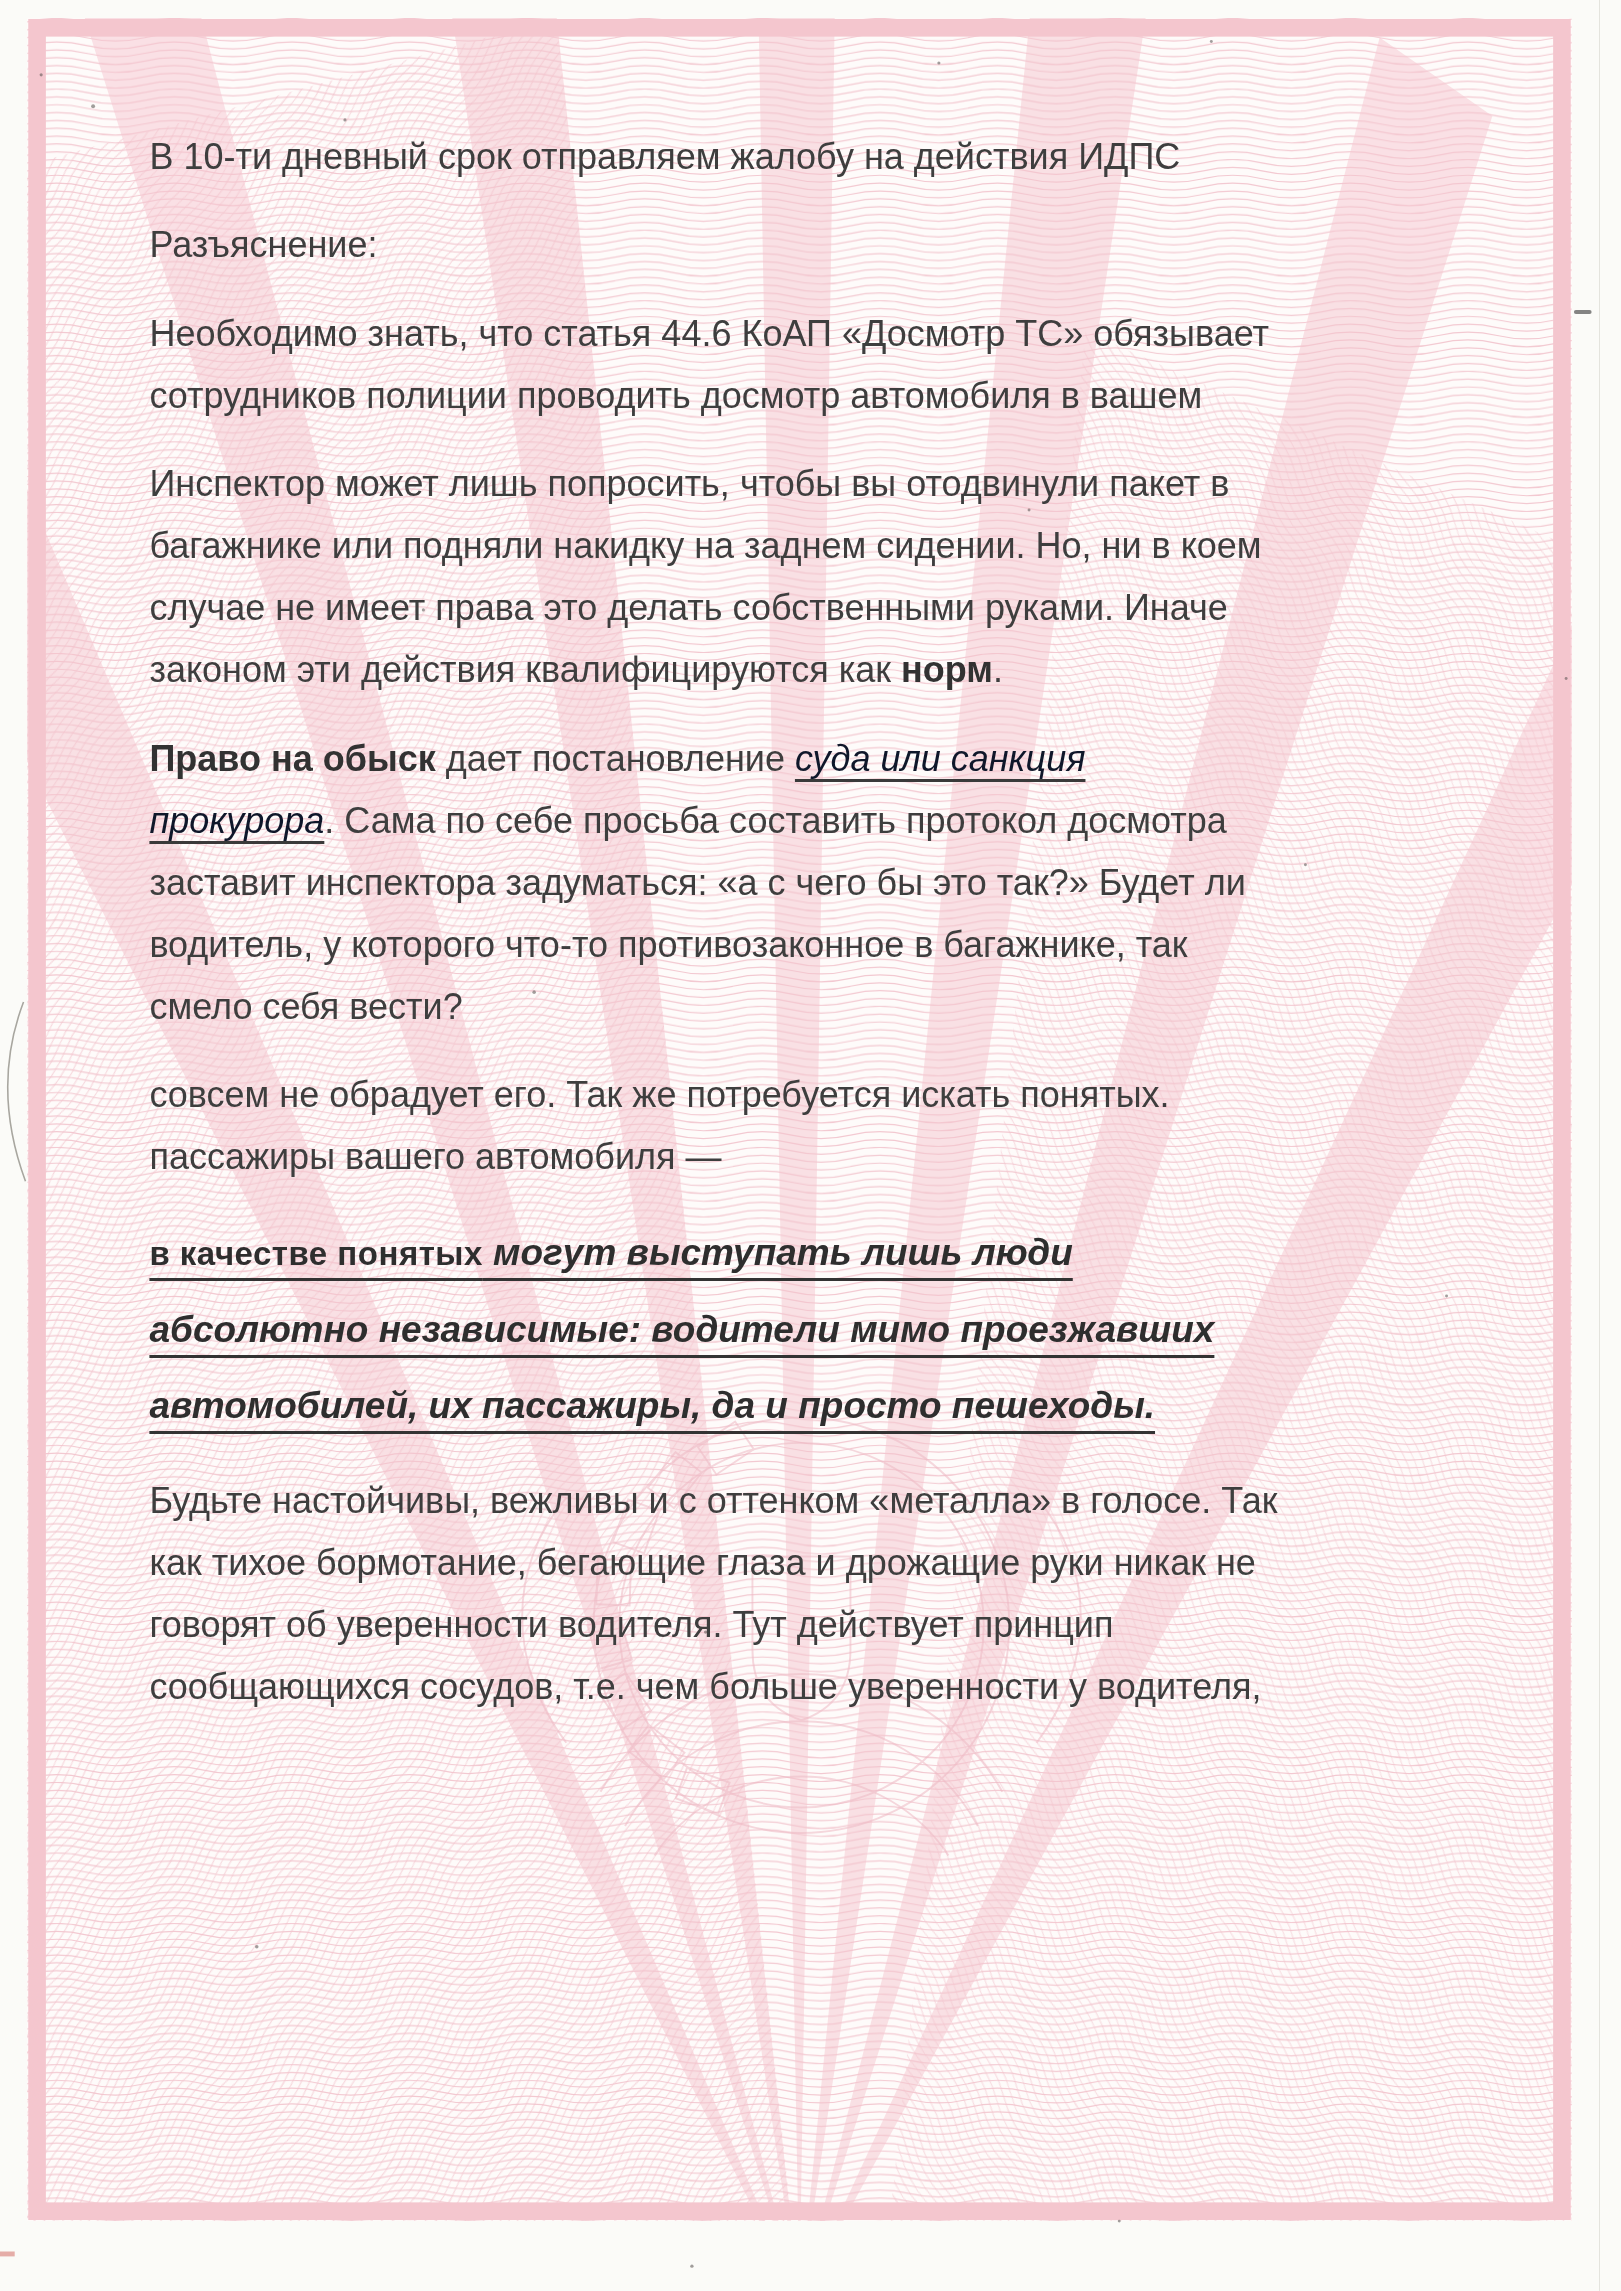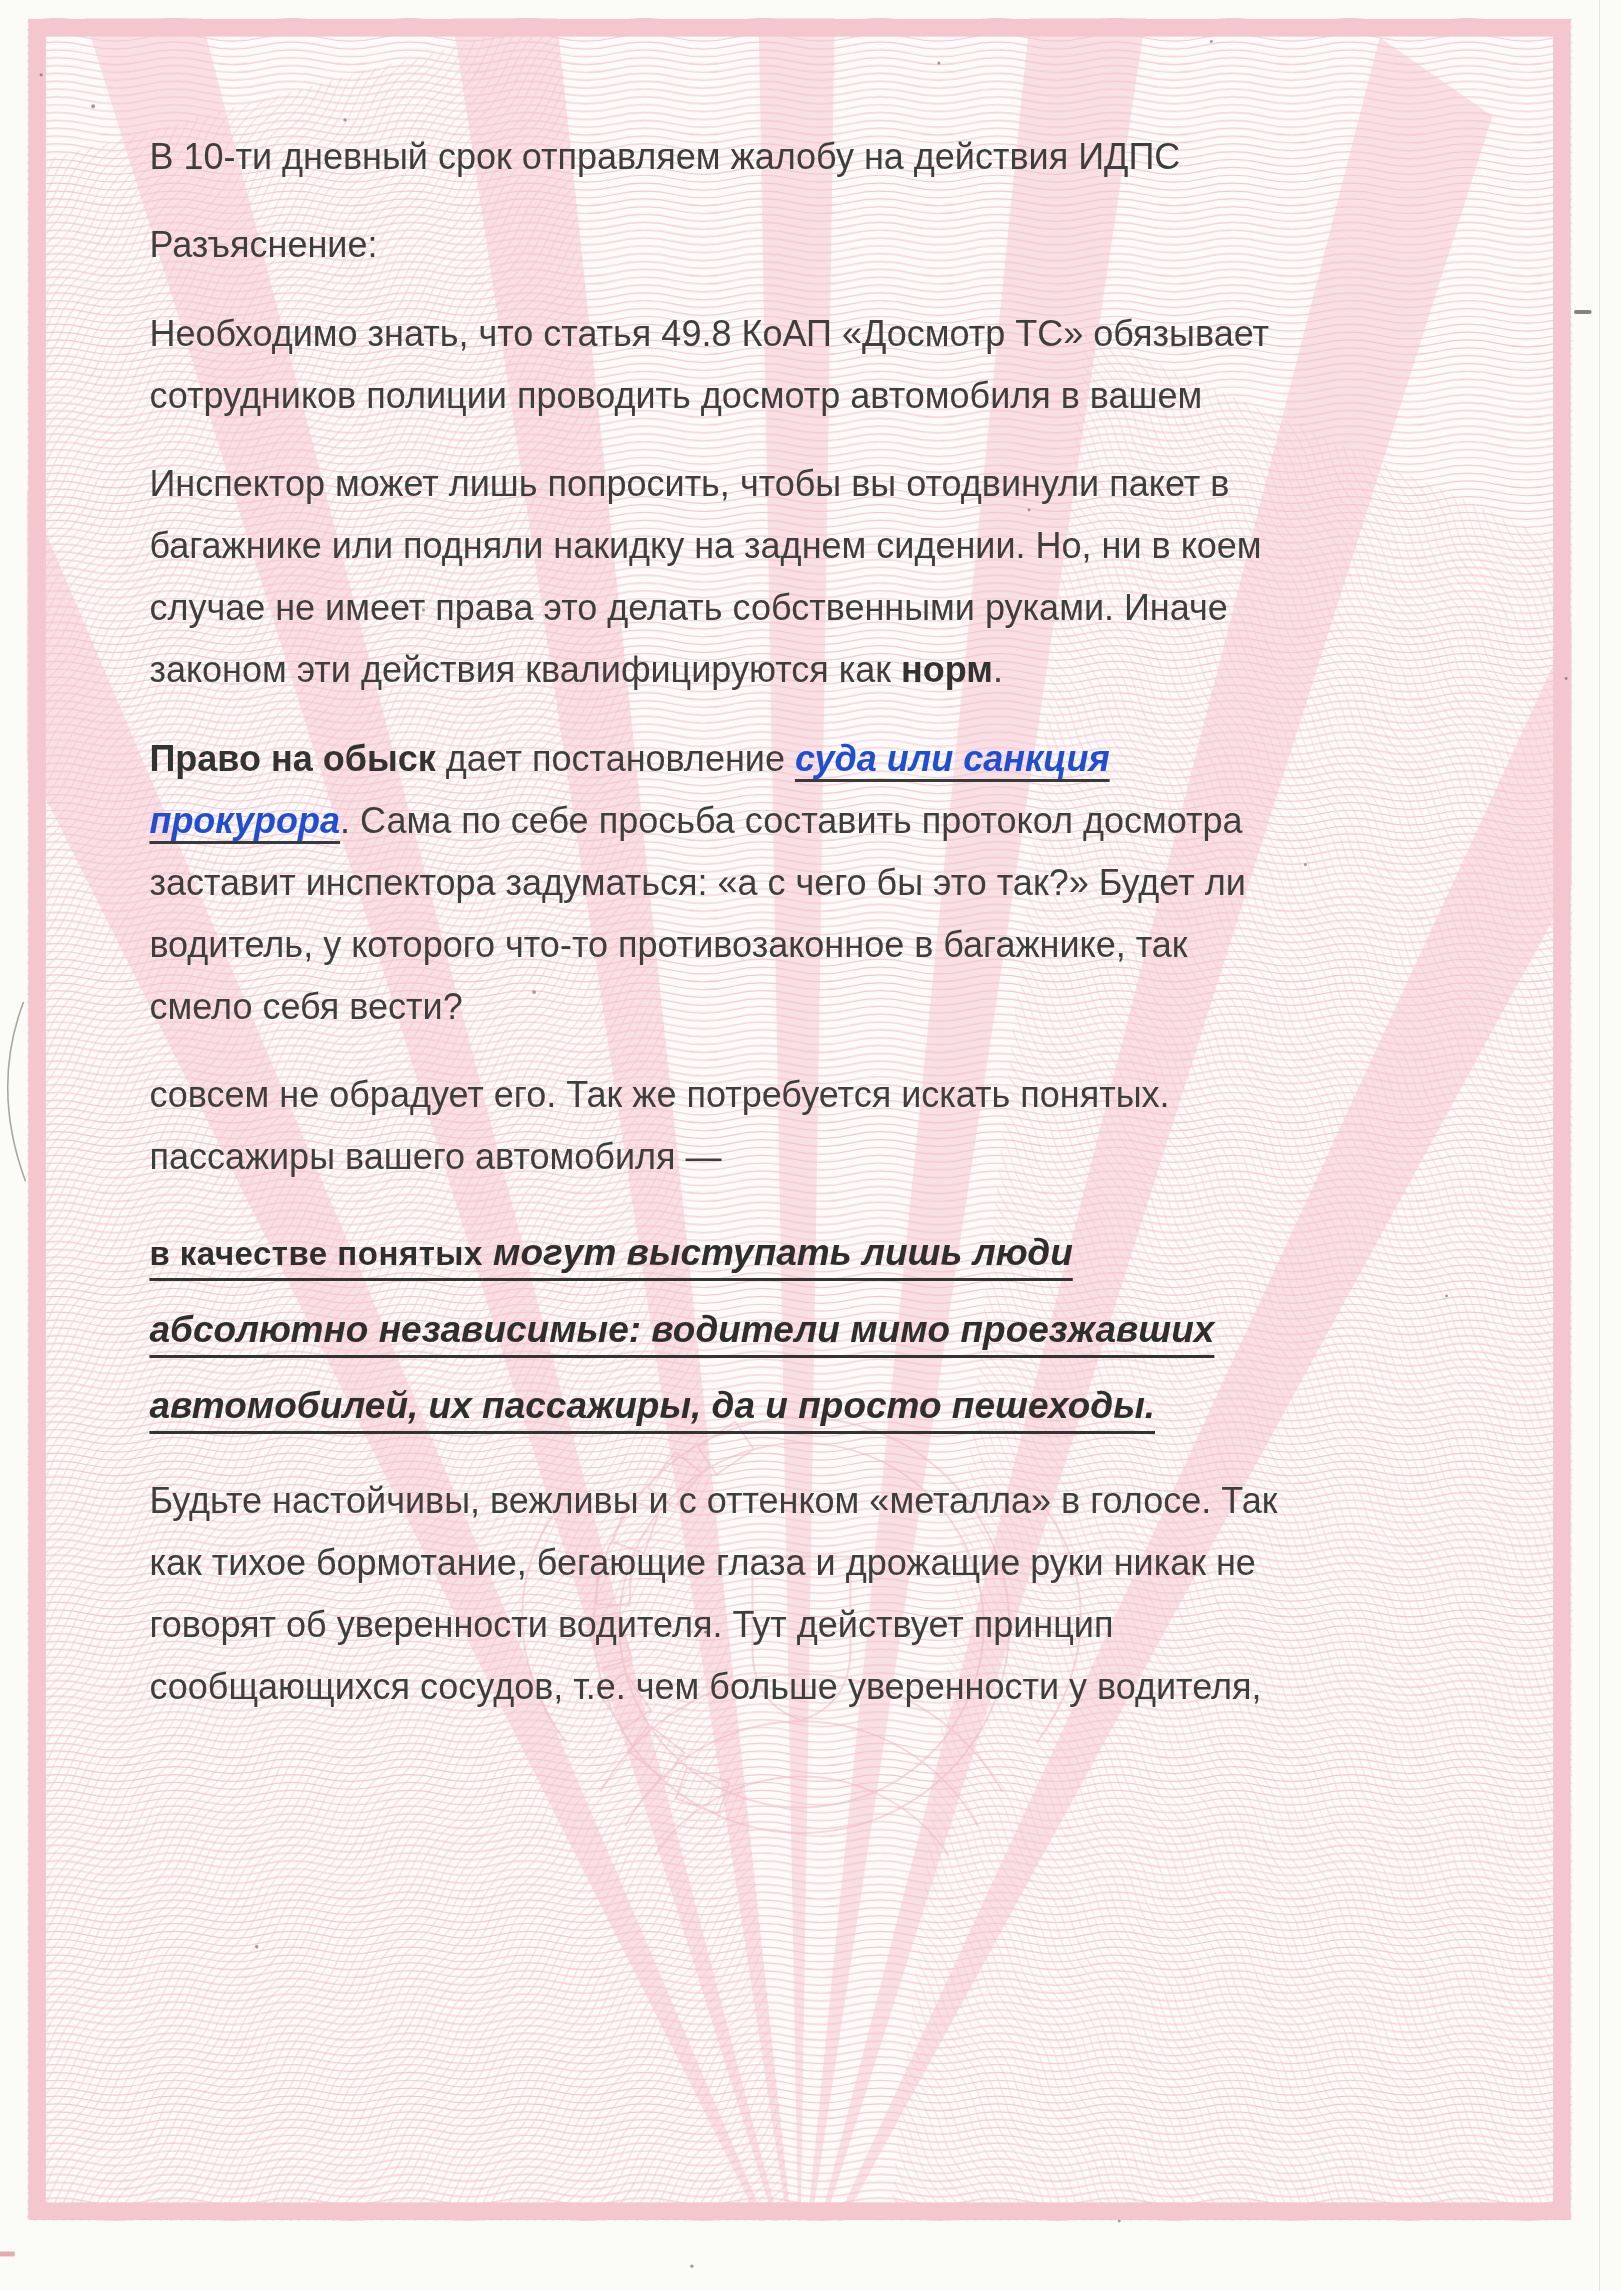--- a/index.html
+++ b/index.html
@@ -15,21 +15,21 @@
     background:#fefbfa; }
   .doc-sheet svg.bg { position:absolute; left:0; top:0; width:100%; height:100%; display:block; }
   .artifact-layer { position:absolute; inset:0; pointer-events:none; }
 
   .text-layer { position:absolute; left:122px; top:108px; width:1372px;
     color:#3e3e3e; font-size:36px; }
   .para { margin:0 0 26.5px 0; }
   .ln { line-height:62px; white-space:nowrap; }
   .title-line { line-height:62px;text-align:center; }
   strong { font-weight:bold; color:#323232; }
-  .biu { font-weight:bold; font-style:italic; color:#1d4ed8;
+  .biu { font-weight:normal; font-style:italic; color:#0f172a;
     text-decoration:underline; text-decoration-thickness:2.5px; text-underline-offset:7.8px;
     text-decoration-color:#3a3a3a; }
   .heading-block { margin:21.6px 0 26.5px 0; }
   .heading-block .ln { line-height:76px; }
   .hline { text-decoration:underline; text-decoration-thickness:2.9px;
     text-underline-offset:12.7px; text-decoration-color:#333; }
   .h-lead { font-size:33px; font-weight:bold; color:#2e2e2e; letter-spacing:0.5px; }
   .h-ital { font-size:37px; font-weight:bold; font-style:italic; color:#2e2e2e; }
 </style>
 </head>
@@ -126,21 +126,21 @@
 
       <p class="para">
         <span class="title-line">В 10-ти дневный срок отправляем жалобу на действия ИДПС</span>
       </p>
 
       <p class="para">
         <span class="title-line">Разъяснение:</span>
       </p>
 
       <div class="para">
-        <div class="ln">Необходимо знать, что статья 49.8 КоАП «Досмотр ТС» обязывает</div>
+        <div class="ln">Необходимо знать, что статья 44.6 КоАП «Досмотр ТС» обязывает</div>
         <div class="ln">сотрудников полиции проводить досмотр автомобиля в вашем</div>
       </div>
 
       <div class="para">
         <div class="ln">Инспектор может лишь попросить, чтобы вы отодвинули пакет в</div>
         <div class="ln">багажнике или подняли накидку на заднем сидении. Но, ни в коем</div>
         <div class="ln">случае не имеет права это делать собственными руками. Иначе</div>
         <div class="ln">
           <span>законом эти действия квалифицируются как </span><strong>норм</strong><span>.</span>
         </div>

